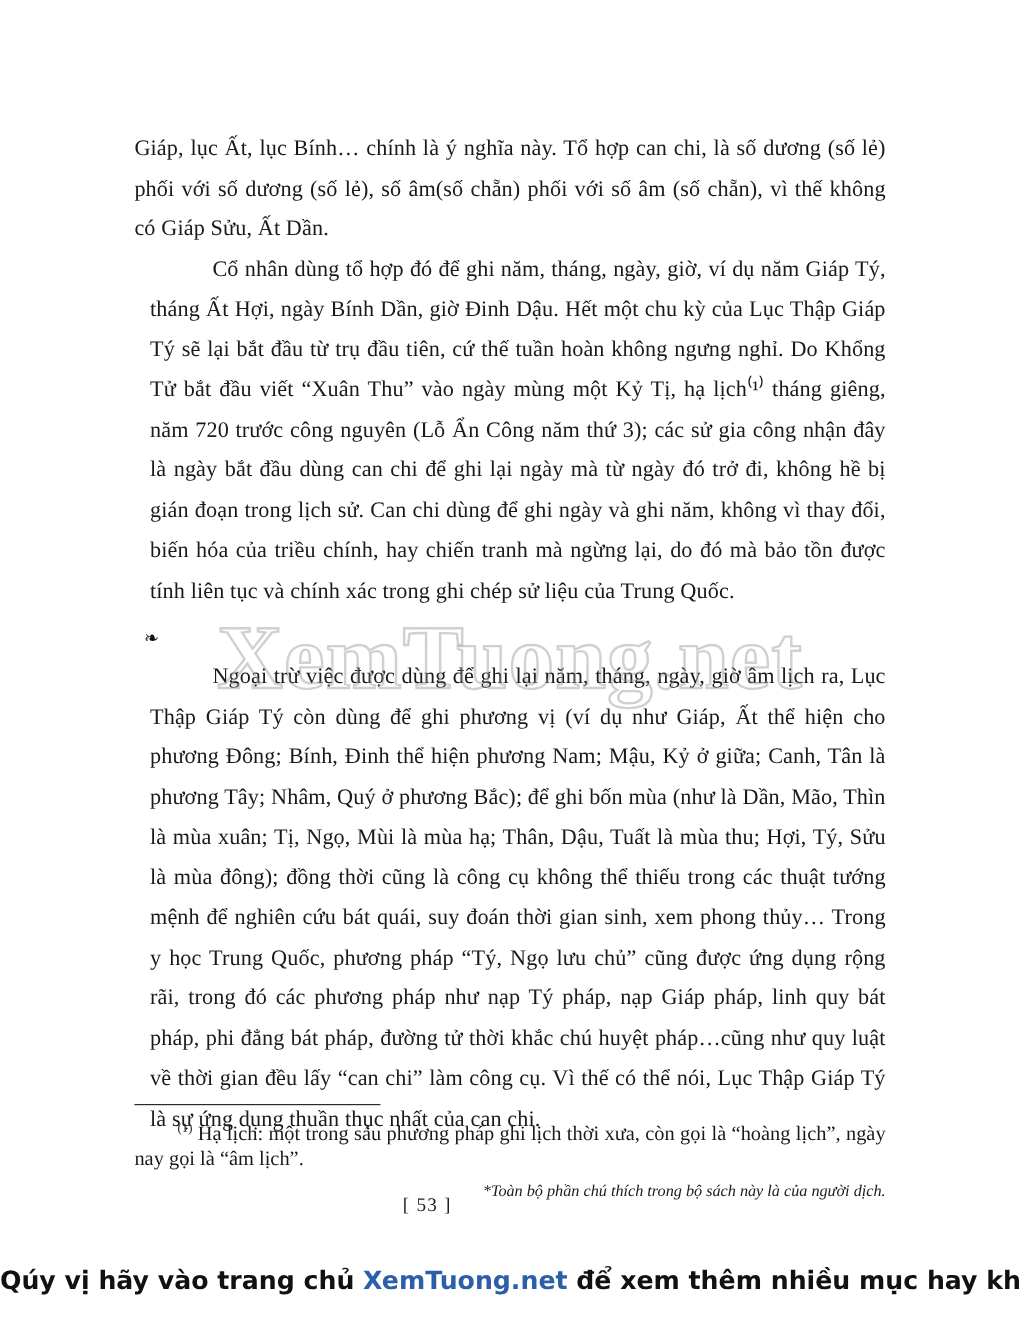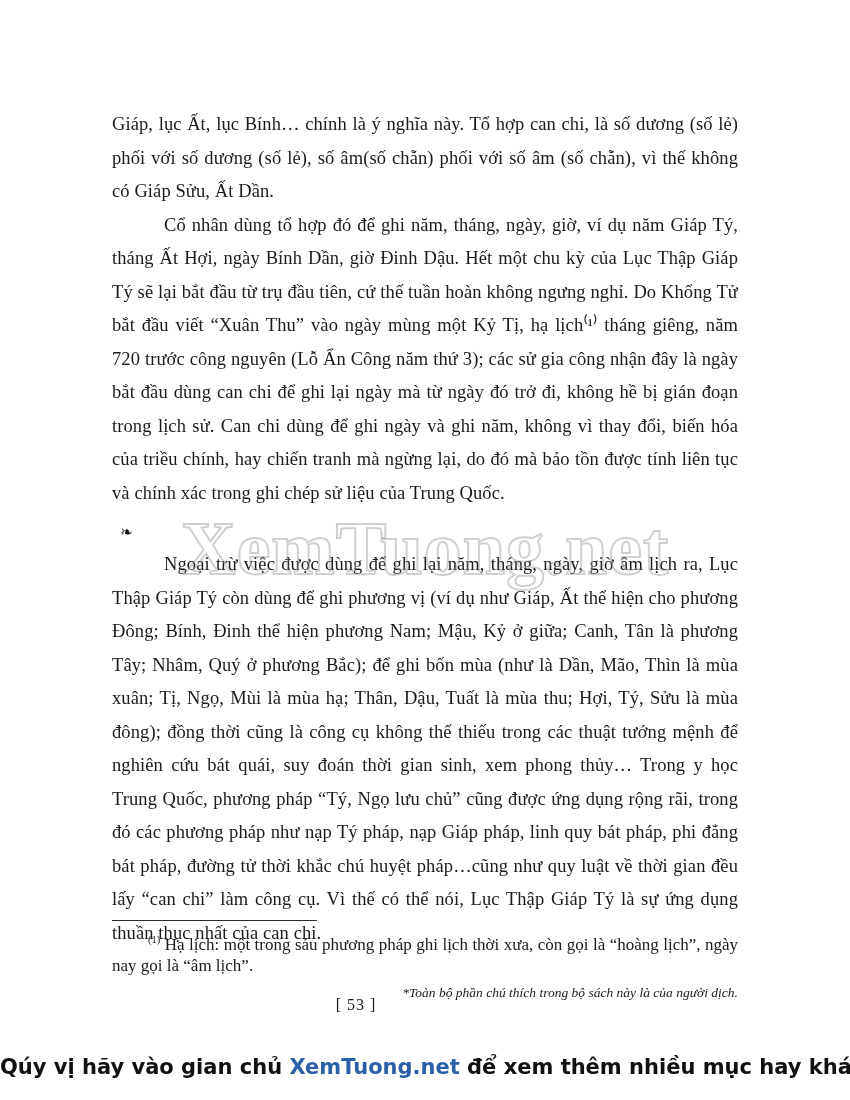--- a/index.html
+++ b/index.html
@@ -33,20 +33,21 @@
     margin: 0;
     font-size: 18.5px;
     line-height: 33.5px;
     text-align: justify;
     text-justify: inter-word;
     text-indent: 0;
     letter-spacing: 0.1px;
   }
   p.body-par.indent {
     text-indent: 52px;
+    margin-left: 13px;
   }
   p.body-par + p.body-par {
     margin-top: 0px;
   }
 
   .section-heading {
     margin: 14px 0 6px 0;
     padding-left: 8px;
     font-family: "DejaVu Sans", sans-serif;
     font-weight: bold;
@@ -175,16 +176,16 @@
     <div class="footnote-rule"></div>
     <p class="footnote-text">
       <span class="fn-indent"></span><sup>(1)</sup> <span>Hạ lịch: một trong sáu  phương pháp ghi lịch thời xưa, còn gọi là “hoàng lịch”, ngày nay gọi là “âm lịch”.</span>
     </p>
     <p class="footnote-note">*Toàn bộ phần chú thích  trong bộ sách này là của người dịch.</p>
   </div>
 
   <div class="page-number">[ 53 ]</div>
 
   <div class="banner">
-    <span>Qúy vị hãy vào gian chủ </span><span class="brand">XemTuong.net</span><span> để xem thêm nhiều mục hay khác</span>
+    <span>Qúy vị hãy vào trang chủ </span><span class="brand">XemTuong.net</span><span> để xem thêm nhiều mục hay khác</span>
   </div>
 
 </div>
 
 </body></html>

